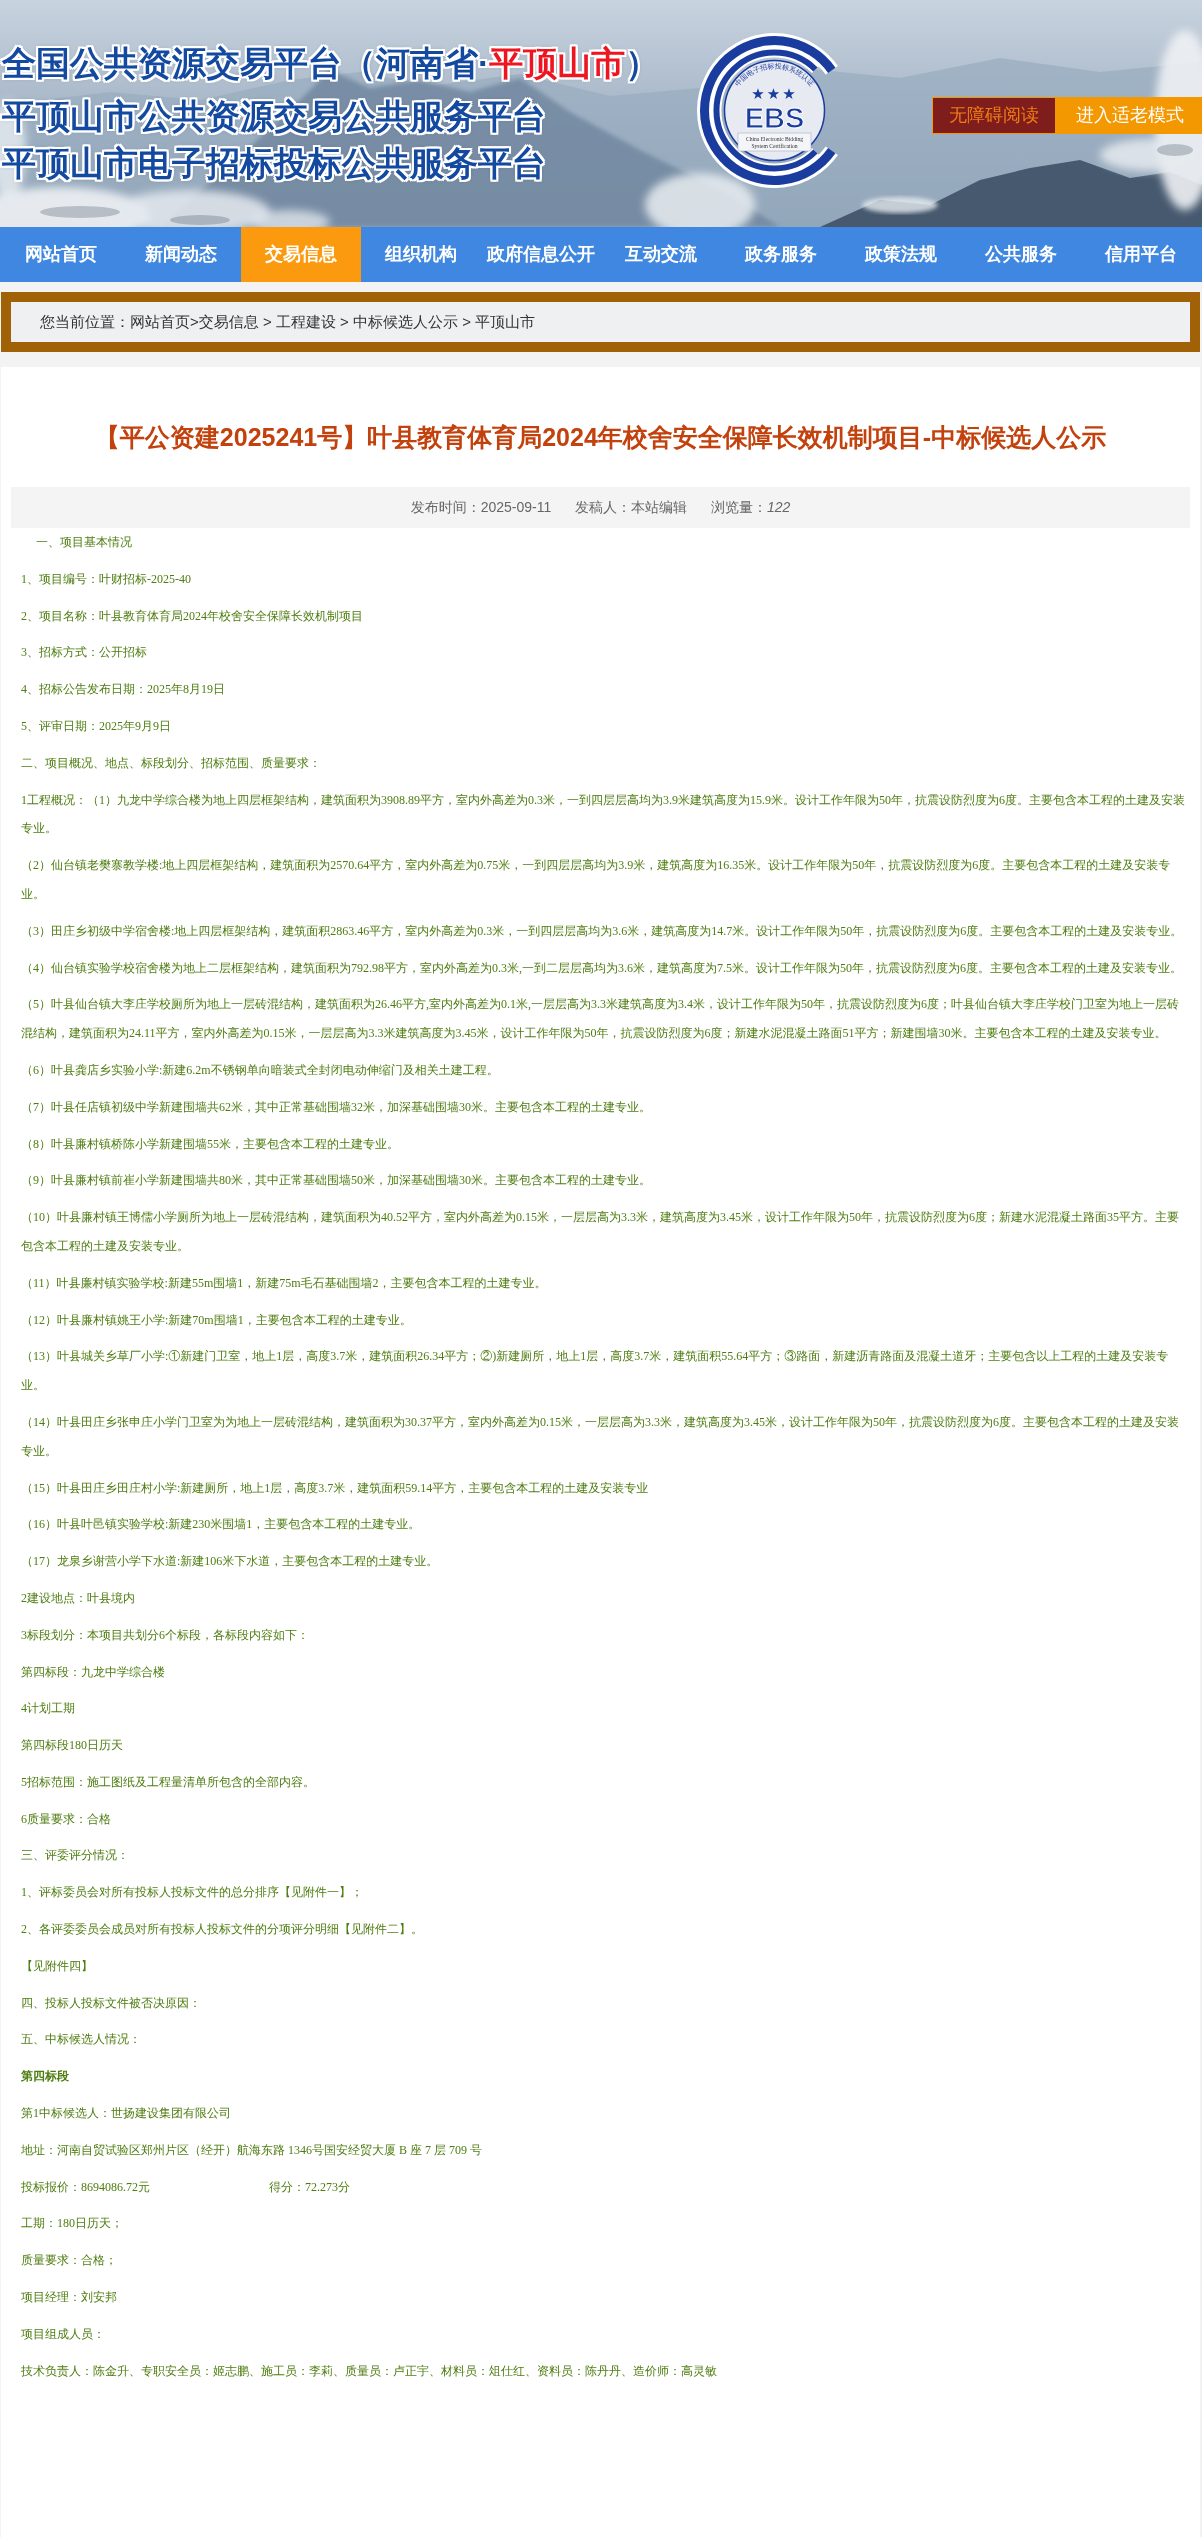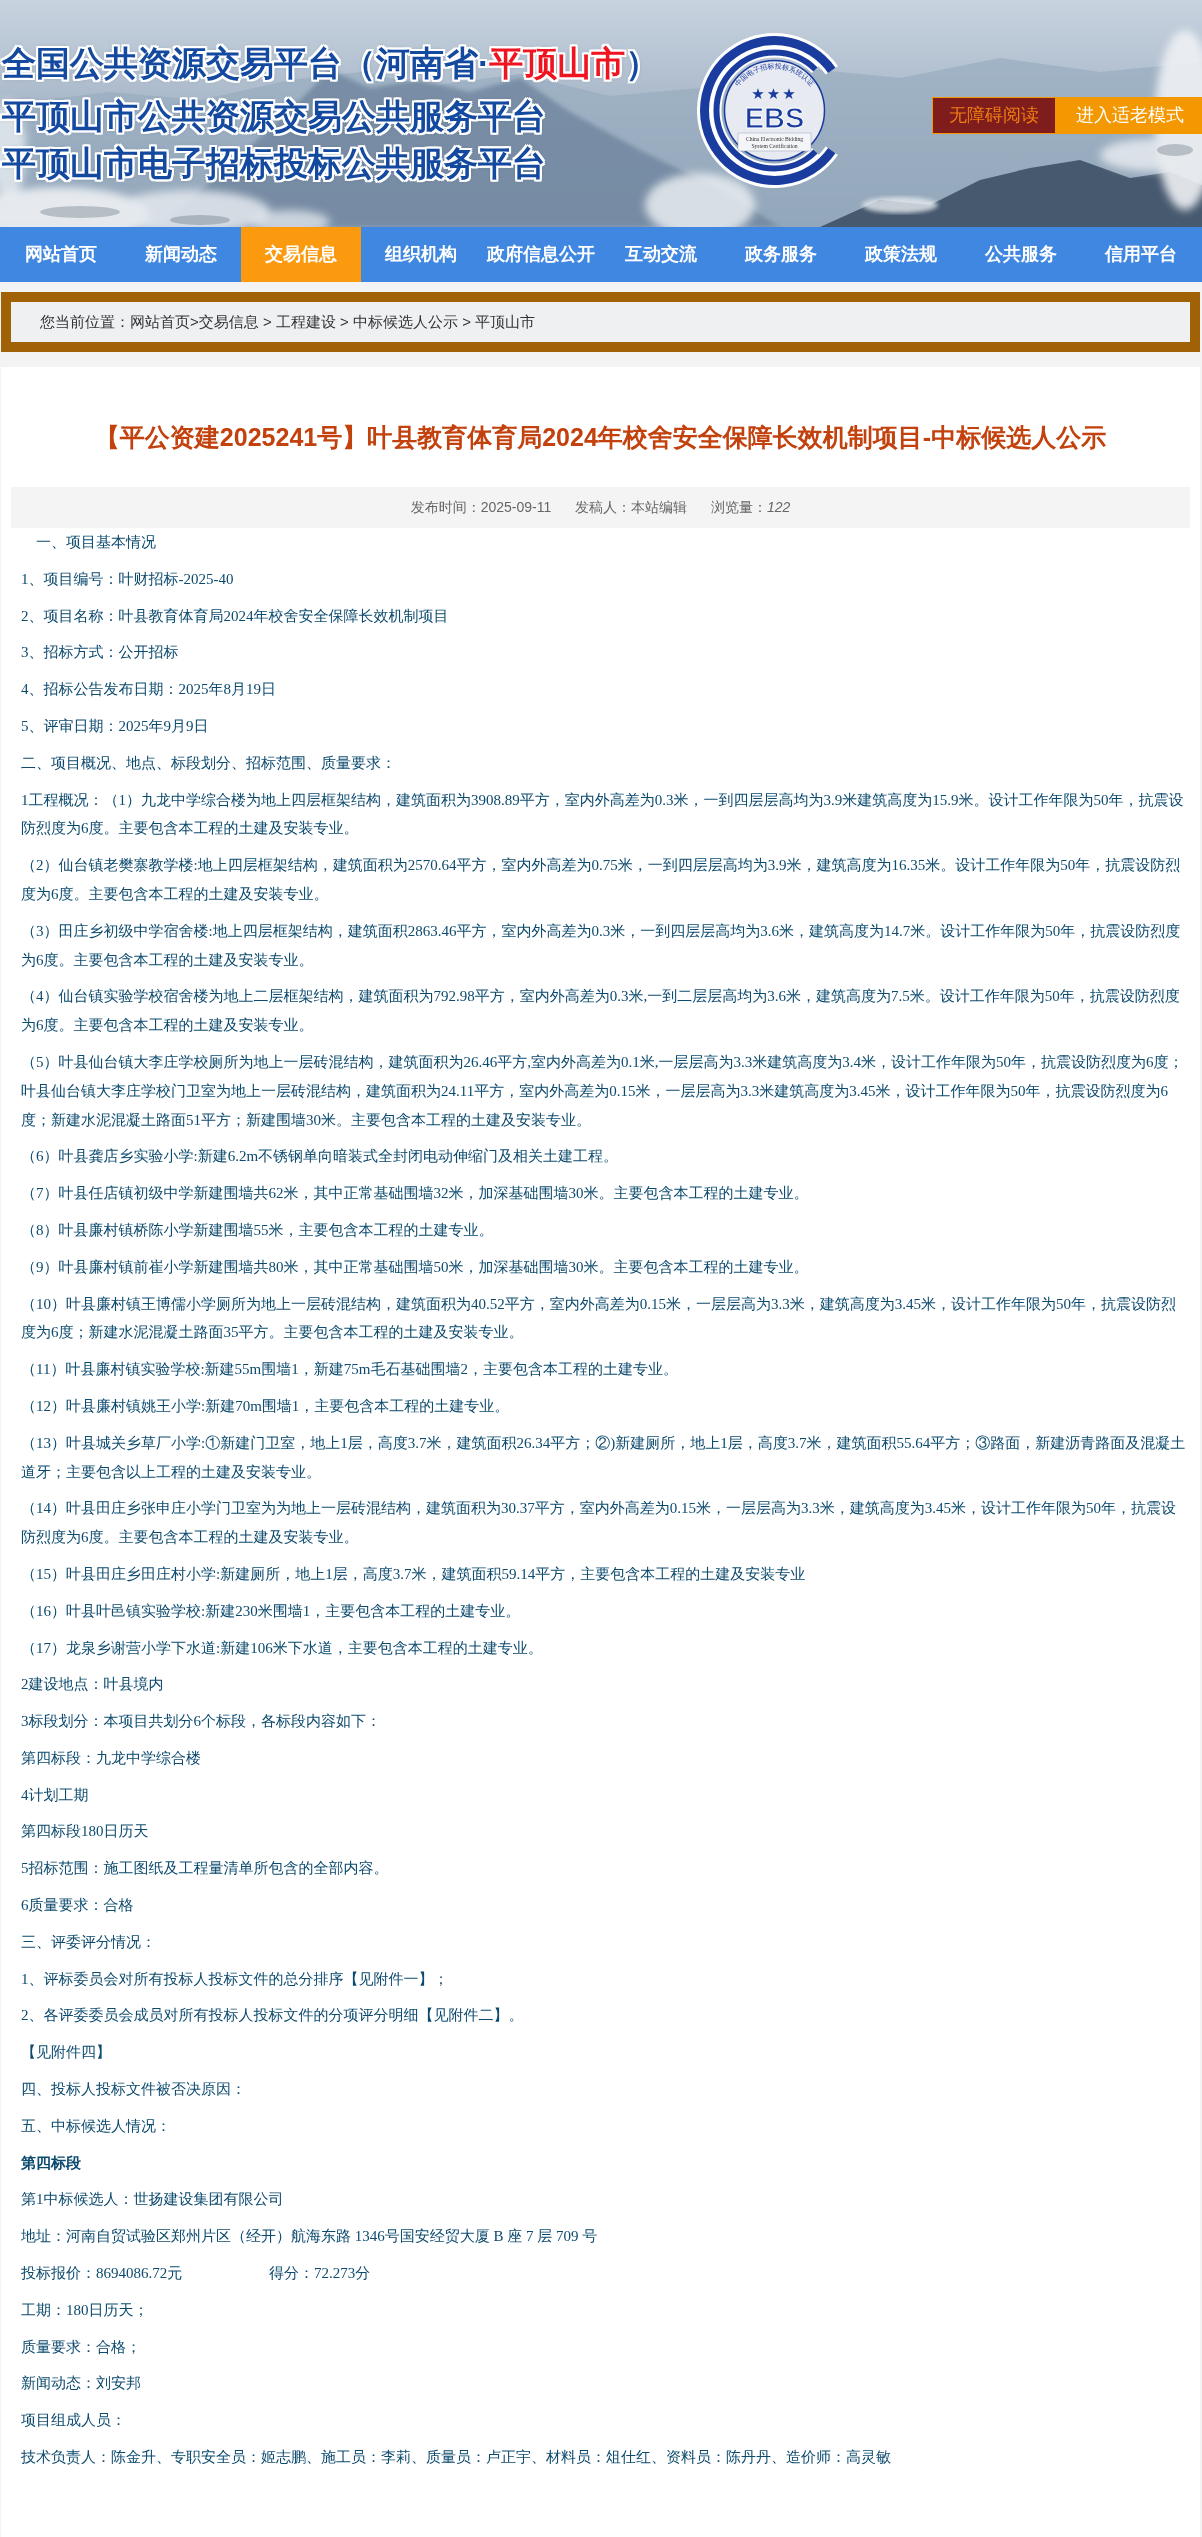--- a/index.html
+++ b/index.html
@@ -74,21 +74,21 @@
   .meta .meta-group { margin: 0 10px; }
   .meta .views { font-style: italic; }
   .subtitle {
     margin-top: 27px; margin-bottom: 8px; line-height: 30px; text-align: center;
     font-family: "Liberation Serif", "DejaVu Serif", serif;
     font-size: 19px; font-weight: bold; color: #222; white-space: nowrap;
   }
   .body-text {
     padding: 0 14px 0 20px;
     font-family: "Liberation Serif", "DejaVu Serif", serif;
-    font-size: 15px; color: #0c4a6e;
+    font-size: 12px; color: #4d7c0f;
   }
   .body-text p { line-height: 28.8px; margin-bottom: 8px; position: relative; }
   .body-text p.indent { padding-left: 15px; }
   .body-text p.bold { font-weight: bold; }
   .body-text .score { position: absolute; left: 248px; top: 0; }
 </style>
 </head>
 <body>
 
 <div class="header">
@@ -220,17 +220,17 @@
     <p>2、各评委委员会成员对所有投标人投标文件的分项评分明细【见附件二】。</p>
     <p>【见附件四】</p>
     <p>四、投标人投标文件被否决原因：</p>
     <p>五、中标候选人情况：</p>
     <p class="bold">第四标段</p>
     <p>第1中标候选人：世扬建设集团有限公司</p>
     <p>地址：河南自贸试验区郑州片区（经开）航海东路 1346号国安经贸大厦 B 座 7 层 709 号</p>
     <p><span>投标报价：8694086.72元</span><span class="score">得分：72.273分</span></p>
     <p>工期：180日历天；</p>
     <p>质量要求：合格；</p>
-    <p>新闻动态：刘安邦</p>
+    <p>项目经理：刘安邦</p>
     <p>项目组成人员：</p>
     <p>技术负责人：陈金升、专职安全员：姬志鹏、施工员：李莉、质量员：卢正宇、材料员：俎仕红、资料员：陈丹丹、造价师：高灵敏</p>
   </div>
 </div>
 
 </body></html>

